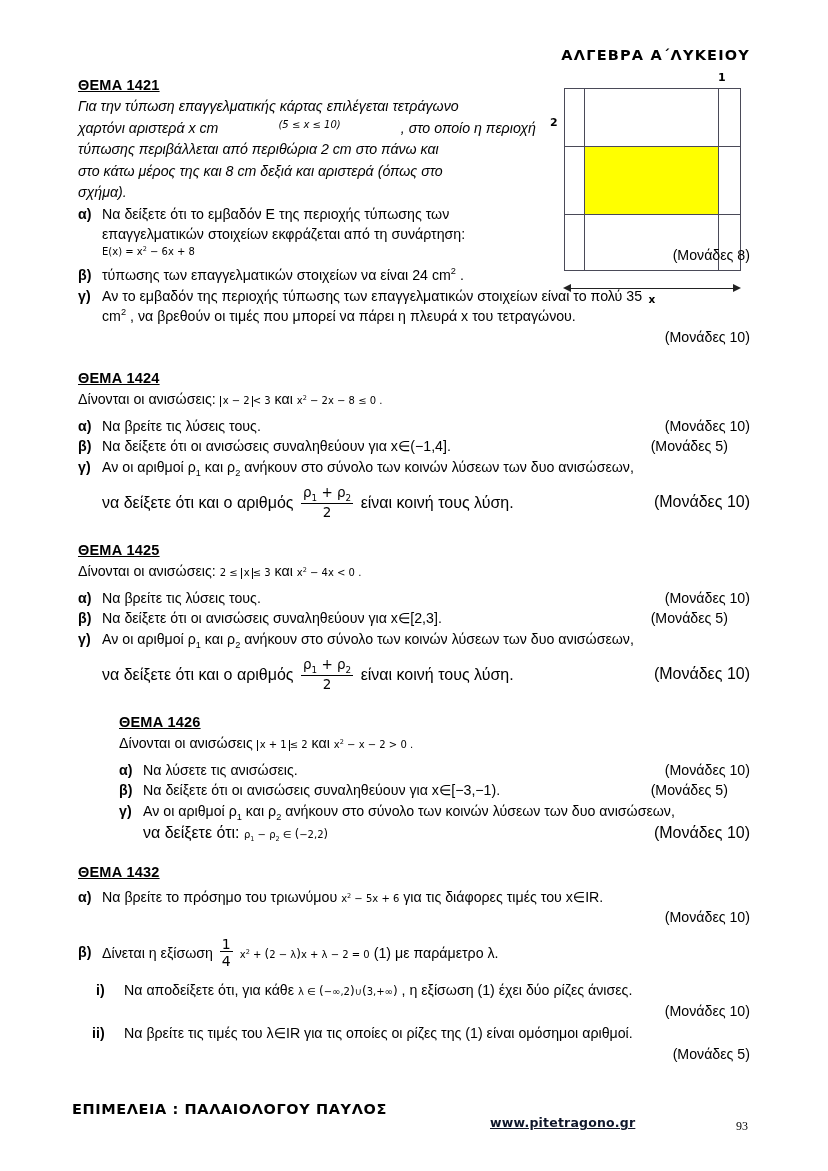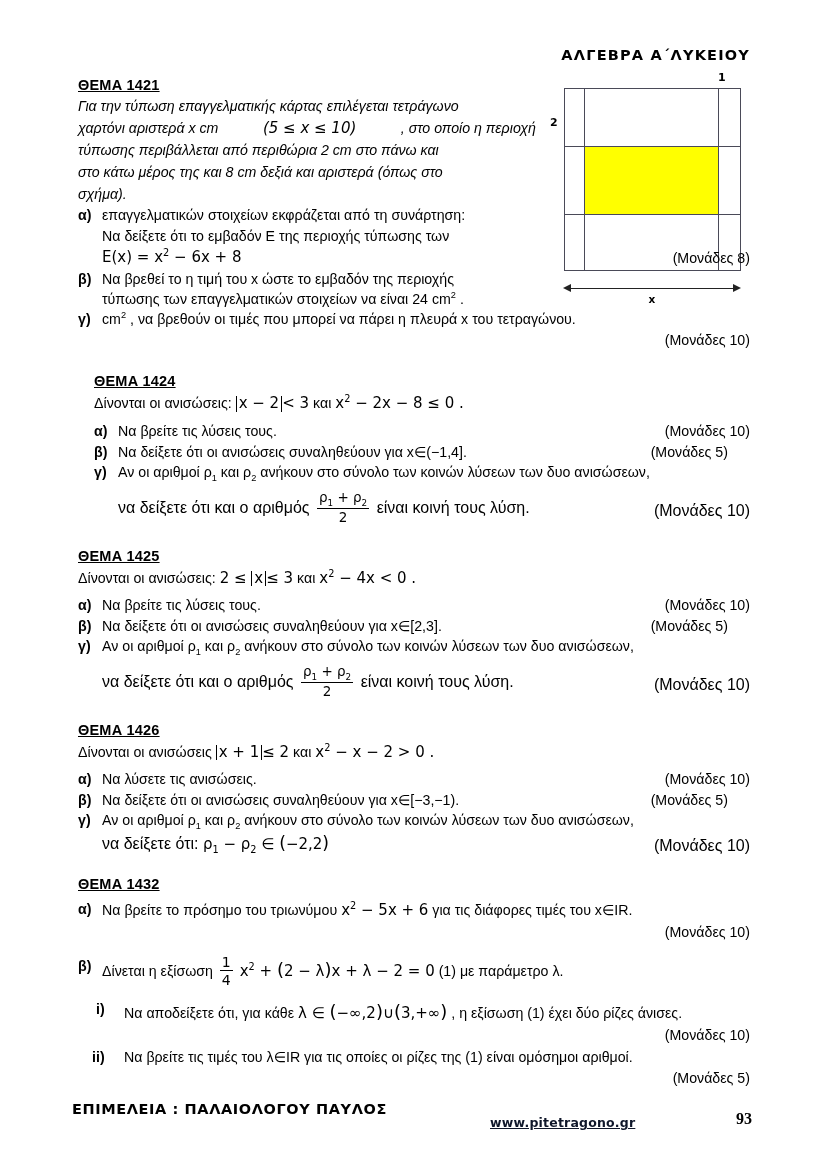--- a/index.html
+++ b/index.html
@@ -65,34 +65,34 @@
     margin: 0;
   }
   .item .mark {
     font-weight: bold;
     flex: 0 0 auto;
     width: 24px;
   }
   .item .mark.sub { width: 28px; padding-left: 18px; }
   .item .mark.sub2 { width: 32px; padding-left: 14px; }
   .item .body { flex: 1 1 auto; }
-  .rowline { display: flex; justify-content: space-between; align-items: flex-end; }
+  .rowline { display: flex; justify-content: space-between; align-items: flex-start; }
   .rowline .txt { flex: 1 1 auto; }
   .monades { flex: 0 0 auto; white-space: nowrap; padding-left: 10px; }
   .monades-right {
     text-align: right;
     font-size: 14.2px;
     line-height: 1.44;
   }
   .indent-cont { padding-left: 24px; }
 
   
   .math {
     font-family: "DejaVu Sans", sans-serif;
-    font-size: 15px;
+    font-size: 10px;
     white-space: nowrap;
   }
   sup.m { font-size: 0.65em; vertical-align: super; }
   sub.m { font-size: 0.65em; vertical-align: sub; }
   .abs {
     display: inline-block;
     border-left: 1.3px solid #000;
     border-right: 1.3px solid #000;
     padding: 0 2px;
     line-height: 1.05;
@@ -221,24 +221,23 @@
     font-family: "DejaVu Sans", sans-serif;
     font-weight: bold;
     font-size: 12.5px;
     color: #0f172a;
     text-decoration: underline;
     letter-spacing: 0.2px;
   }
   .footer-page {
     position: absolute;
     left: 736px;
-    top: 9px;
+    top: 18px;
     font-family: "Liberation Serif", serif;
-    font-size: 16px;
-    font-weight: bold;
+    font-size: 12px;
   }
 </style>
 </head>
 <body>
 
 <div class="page">
 
   <div class="doc-header">ΑΛΓΕΒΡΑ Α΄ΛΥΚΕΙΟΥ</div>
 
   <div class="figure">
@@ -273,49 +272,49 @@
         <span>, στο οποίο η περιοχή</span>
       </div>
       <div class="para narrow">τύπωσης περιβάλλεται από περιθώρια 2 cm στο πάνω και</div>
       <div class="para narrow">στο κάτω μέρος της και 8 cm δεξιά και αριστερά (όπως στο</div>
       <div class="para narrow">σχήμα).</div>
 
       
       <div class="item">
         <span class="mark">α)</span>
         <span class="body">
+          <div style="width:442px;">Να δείξετε ότι το εμβαδόν Ε της περιοχής τύπωσης των</div>
           <div style="width:448px;">επαγγελματικών στοιχείων εκφράζεται από τη συνάρτηση:</div>
-          <div style="width:442px;">Να δείξετε ότι το εμβαδόν Ε της περιοχής τύπωσης των</div>
           <div class="rowline" style="width:648px;">
             <span class="math">E<span>(</span>x<span>)</span> = x<sup class="m">2</sup> − 6x + 8</span>
             <span class="monades" style="padding-left:140px;">(Μονάδες 8)</span>
           </div>
         </span>
       </div>
 
       
       <div class="item">
         <span class="mark">β)</span>
         <span class="body">
-          <div style="width:442px;">Να βρεθεί το η τιμή του x ώστε το εμβαδόν της περιοχής</div>
           <div style="width:460px;">τύπωσης των επαγγελματικών στοιχείων να είναι 24 cm<sup class="m">2</sup> .</div>
         </span>
       </div>
 
       
       <div class="item">
         <span class="mark">γ)</span>
         <span class="body">
+          <div>Αν το εμβαδόν της περιοχής τύπωσης των επαγγελματικών στοιχείων είναι το πολύ 35</div>
           <div>cm<sup class="m">2</sup> , να βρεθούν οι τιμές που μπορεί να πάρει η πλευρά x του τετραγώνου.</div>
         </span>
       </div>
       <div class="monades-right">(Μονάδες 10)</div>
     </div>
 
-    <div class="block" style="margin-top:22px;margin-left:16px;">
+    <div class="block" style="margin-top:22px;">
       <div class="theme-title">ΘΕΜΑ 1424</div>
       <div class="para">
         <span>Δίνονται οι ανισώσεις:</span>
         <span class="math"><span class="abs">x − 2</span><span>&lt; 3</span></span>
         <span>και</span>
         <span class="math">x<sup class="m">2</sup> − 2x − 8 ≤ 0 .</span>
       </div>
       <div class="item" style="margin-top:6px;">
         <span class="mark">α)</span>
         <span class="body rowline">
@@ -379,21 +378,21 @@
           <span class="frac">
             <span class="num">ρ<sub class="m">1</sub> + ρ<sub class="m">2</sub></span>
             <span class="den">2</span>
           </span>
           <span>είναι κοινή τους λύση.</span>
         </span>
         <span class="monades">(Μονάδες 10)</span>
       </div>
     </div>
 
-    <div class="block" style="margin-top:20px;">
+    <div class="block" style="margin-top:20px;margin-left:41px;">
       <div class="theme-title">ΘΕΜΑ 1426</div>
       <div class="para">
         <span>Δίνονται οι ανισώσεις</span>
         <span class="math"><span class="abs">x + 1</span><span>≤ 2</span></span>
         <span>και</span>
         <span class="math">x<sup class="m">2</sup> − x − 2 &gt; 0 .</span>
       </div>
       <div class="item" style="margin-top:6px;">
         <span class="mark">α)</span>
         <span class="body rowline">

